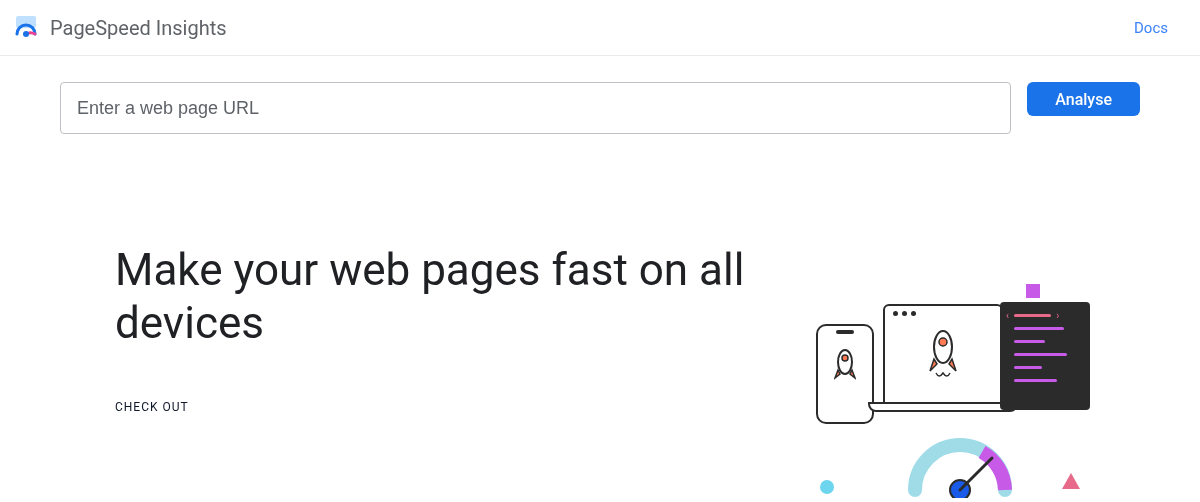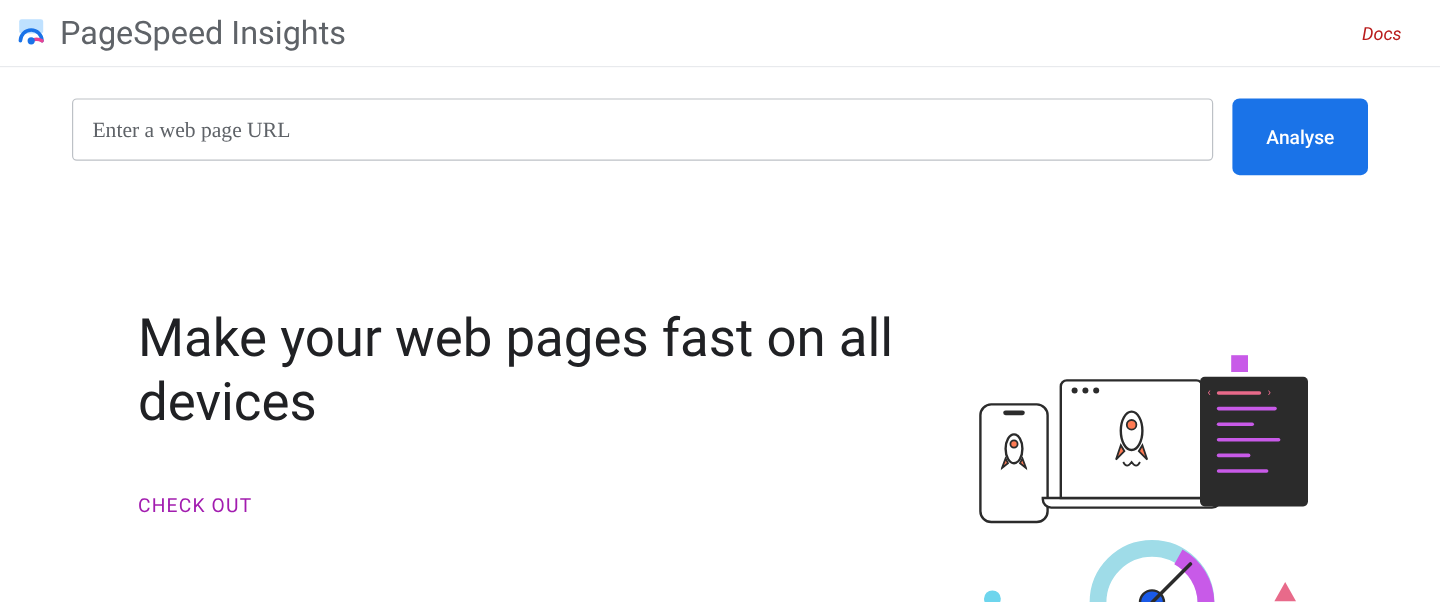--- a/index.html
+++ b/index.html
@@ -27,83 +27,82 @@
       display: flex;
       align-items: center;
       gap: 10px;
     }
     .logo-icon {
       width: 28px;
       height: 28px;
       position: relative;
     }
     .app-title {
-      font-size: 27px;
+      font-size: 20px;
       font-weight: 400;
       color: #5f6368;
     }
     .docs-link {
-      color: #b91c1c;
+      color: #3b82f6;
       font-size: 15px;
       text-decoration: none;
       padding: 6px 12px;
-      font-style: italic;
     }
     .search-row {
       display: flex;
       align-items: stretch;
       gap: 16px;
       padding: 26px 60px 0 60px;
     }
     .url-input {
       flex: 1;
       border: 1px solid #bdc1c6;
       border-radius: 4px;
       padding: 14px 16px;
       font-size: 18px;
       color: #5f6368;
       outline: none;
       height: 52px;
-      font-family: Liberation Serif, serif;
+      font-family: Liberation Sans, sans-serif;
     }
     .url-input::placeholder {
       color: #5f6368;
     }
     .analyse-btn {
       background: #1a73e8;
       color: #fff;
       border: none;
       border-radius: 6px;
       padding: 0 28px;
       font-size: 16px;
       font-weight: 500;
       cursor: pointer;
-      height: 64px;
+      height: 34px;
       font-family: inherit;
     }
     .hero {
       display: flex;
       padding: 110px 60px 0 90px;
       gap: 20px;
       margin-left: 25px;
     }
     .hero-left {
       flex: 1;
     }
     .hero-title {
       font-size: 44px;
       font-weight: 400;
       color: #202124;
       line-height: 1.2;
       margin-bottom: 50px;
     }
     .checkout-label {
-      font-size: 16px;
+      font-size: 12px;
       letter-spacing: 1px;
-      color: #a21caf;
+      color: #0f172a;
       margin-bottom: 18px;
       text-transform: uppercase;
     }
     .link-list {
       display: flex;
       flex-direction: column;
       gap: 20px;
     }
     .link-item {
       color: #1a73e8;

